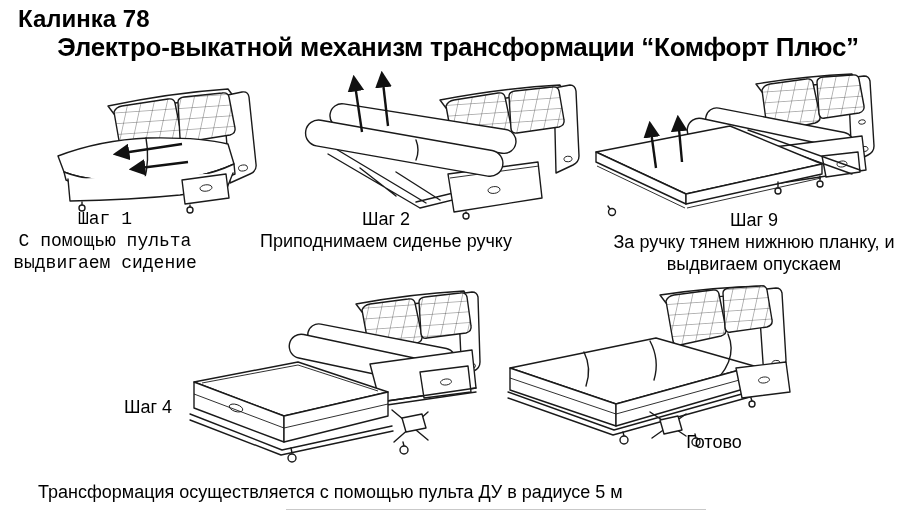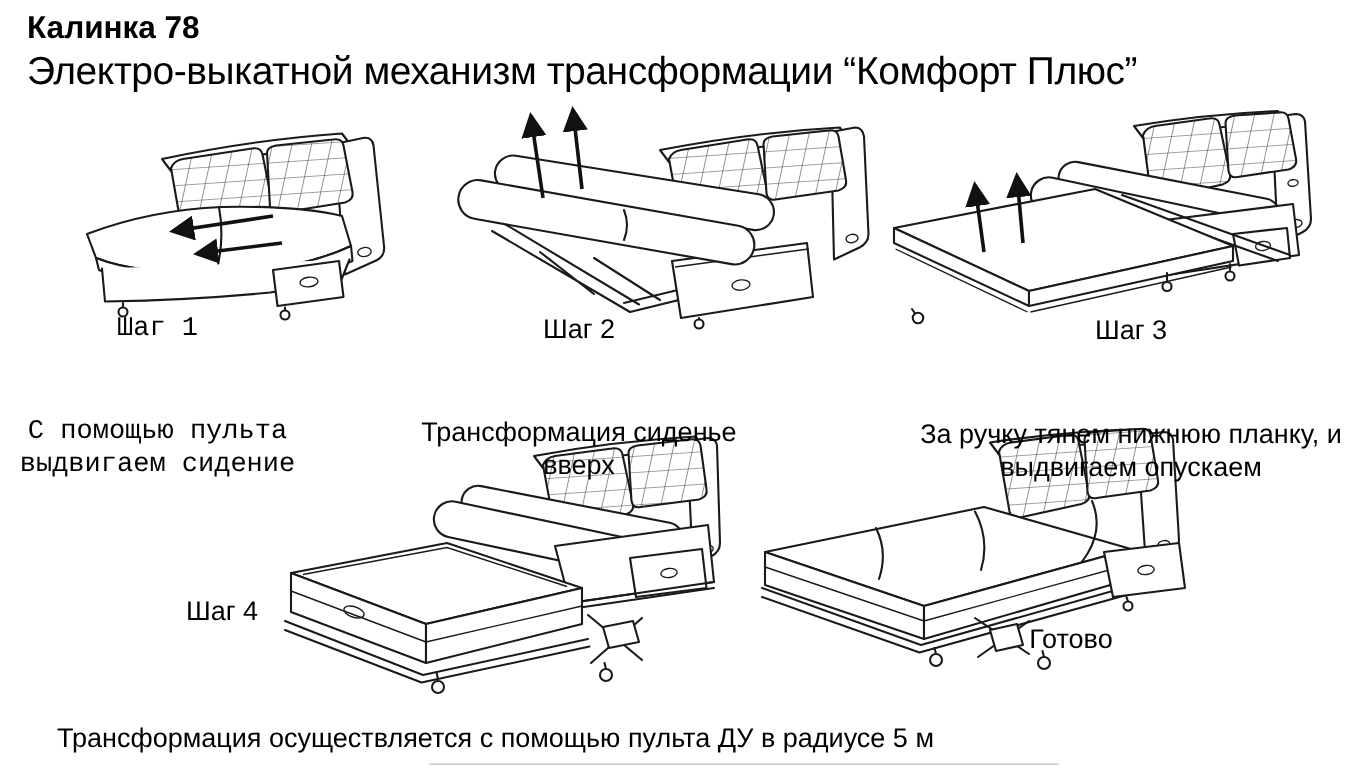--- a/index.html
+++ b/index.html
@@ -1,31 +1,31 @@
 <!DOCTYPE html>
 <html><head>
 <meta charset="utf-8">
 <style>
   html,body{margin:0;padding:0;}
   body{
     width:910px;height:512px;background:#ffffff;position:relative;overflow:hidden;
     font-family:"Liberation Sans",sans-serif;color:#000;
   }
   .header{position:absolute;left:18px;top:6px;width:880px;}
-  .model{font-size:21px;font-weight:bold;line-height:26px;}
-  .title{font-size:26px;font-weight:normal;line-height:30px;letter-spacing:-0.3px;white-space:nowrap;}
+  .model{font-size:24px;font-weight:bold;line-height:26px;}
+  .title{font-size:26px;font-weight:bold;line-height:30px;letter-spacing:-0.3px;white-space:nowrap;text-align:center;}
   .fig{position:absolute;}
   .fig svg{display:block;width:100%;height:100%;}
   .caption{position:absolute;text-align:center;font-size:18px;line-height:22px;}
-  .caption .desc{white-space:pre-line;margin-top:47px;}
+  .caption .desc{white-space:pre-line;}
   .cap1{left:5px;top:208px;width:200px;font-family:Liberation Mono, monospace;}
   .cap2{left:256px;top:208px;width:260px;text-align:center;}
   .cap3{left:608px;top:209px;width:292px;}
   .cap4{left:22px;top:396px;width:252px;}
-  .cap5{left:654px;top:415px;width:120px;}
+  .cap5{left:654px;top:431px;width:120px;}
   .footer{position:absolute;left:38px;top:482px;width:872px;text-align:left;font-size:18px;}
   .bottom-rule{position:absolute;left:286px;top:509px;width:420px;border-top:1px solid #c9c9c9;}
   
   .ln{stroke:#1a1a1a;stroke-width:1.4;fill:none;stroke-linejoin:round;stroke-linecap:round;}
   .fw{stroke:#1a1a1a;stroke-width:1.4;fill:#ffffff;stroke-linejoin:round;stroke-linecap:round;}
   .pl{stroke:#1a1a1a;stroke-width:1.4;fill:url(#plaid);stroke-linejoin:round;}
   .arr{stroke:#111;stroke-width:2.4;fill:none;stroke-linecap:butt;marker-end:url(#ah);}
   .thin{stroke:#1a1a1a;stroke-width:0.9;fill:none;}
 </style>
 </head>
@@ -175,24 +175,24 @@
 </svg>
 </div>
 
 <div class="caption cap1">
   <div>Шаг 1</div>
   <div class="desc">С помощью пульта
 выдвигаем сидение</div>
 </div>
 <div class="caption cap2">
   <div>Шаг 2</div>
-  <div class="desc">Трансформация сиденье вверх</div>
+  <div class="desc">Приподнимаем сиденье ручку</div>
 </div>
 <div class="caption cap3">
-  <div>Шаг 3</div>
+  <div>Шаг 9</div>
   <div class="desc">За ручку тянем нижнюю планку, и
 выдвигаем опускаем</div>
 </div>
 <div class="caption cap4">
   <div>Шаг 4</div>
 </div>
 <div class="caption cap5">
   <div>Готово</div>
 </div>
 

